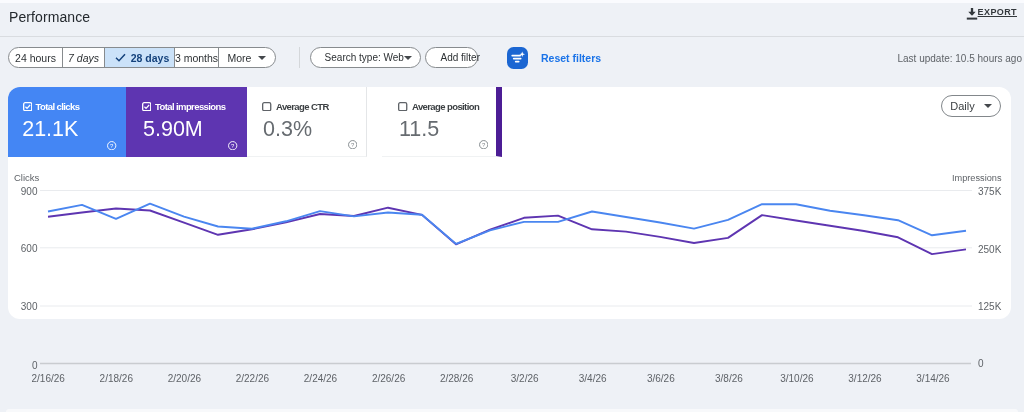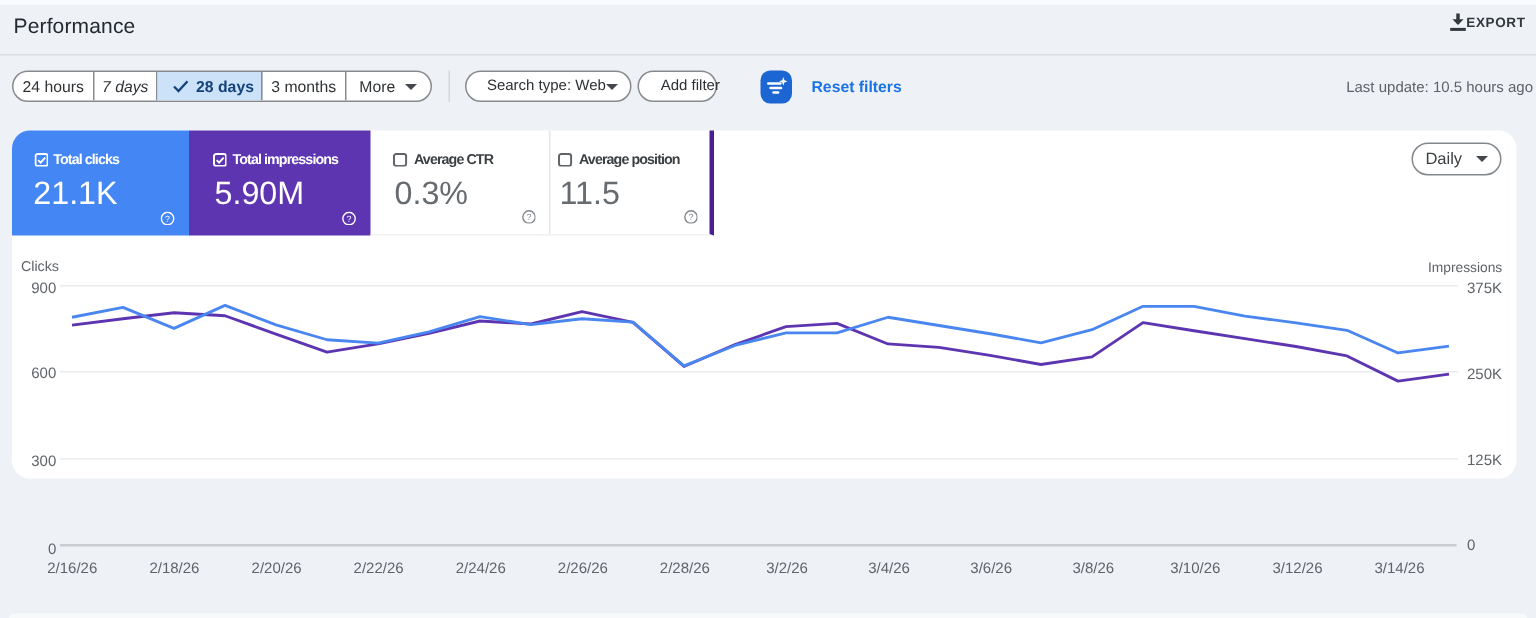--- a/index.html
+++ b/index.html
@@ -11,21 +11,21 @@
   overflow:hidden;
 }
 .abs { position:absolute; }
 .title {
   left:9px; top:8.6px;
   font-size:14px; color:#24292e; letter-spacing:0.1px;
 }
 .export {
   right:7px; top:6.5px; height:16px;
   font-size:9px; font-weight:bold; color:#33383c; letter-spacing:0.4px;
-  display:flex; align-items:center; gap:0;
+  display:flex; gap:0;text-decoration:underline;
 }
 .hdiv { left:0; top:36px; width:1024px; height:1px; background:#d9dce0; }
 
 
 .seg {
   left:8px; top:47px; height:21px;
   display:flex; align-items:stretch;
   border:1px solid #878b8e; border-radius:10.5px;
   background:#fff; overflow:hidden;
 }
@@ -56,21 +56,21 @@
   left:8px; top:87px; width:1003px; height:232px;
   background:#fff; border-radius:12px;
 }
 .mcell { position:absolute; top:0; height:69.5px; }
 .mcell .lbl { position:absolute; top:14.3px; font-size:9.5px; font-weight:bold; letter-spacing:-0.6px; white-space:nowrap; }
 .mcell .num { position:absolute; top:29.6px; font-size:21.5px; letter-spacing:0; }
 .mcell .q   { position:absolute; }
 .cell-blue   { left:0; width:118px; background:#4486f4; border-top-left-radius:12px; color:#fff; }
 .cell-purple { left:118px; width:121px; background:#5e35b1; color:#fff; }
 .cell-ctr    { left:239px; width:120px; border-right:1px solid #e4e6e8; border-bottom:1px solid #f0f2f3; color:#3c4043; }
-.cell-pos    { left:348px; width:120px; border-right:3px solid #4c1d95; border-bottom:1px solid #f0f2f3; color:#3c4043; }
+.cell-pos    { left:374px; width:120px; border-right:6px solid #4c1d95; border-bottom:1px solid #f0f2f3; color:#3c4043; }
 .graynum { color:#666b70; }
 .daily {
   position:absolute; right:10px; top:8px; width:60px; height:22px;
   border:1px solid #82878b; border-radius:11px; background:#fff;
   display:flex; align-items:center; justify-content:center;
   font-size:11px; color:#3c4043; gap:9px;
 }
 .bluebtn {
   left:507px; top:47px; width:21px; height:22px;
   background:#1b66d2; border-radius:6.5px;
@@ -89,21 +89,21 @@
 </div>
 <div class="abs hdiv"></div>
 <div class="abs" style="left:0; top:0; width:1024px; height:2.5px; background:#fafbfe;"></div>
 
 <div class="abs seg">
   <div class="s" style="width:54px;">24 hours</div>
   <div class="s" style="width:42px;font-style:italic;">7 days</div>
   <div class="s sel" style="width:70px;"><svg width="11" height="9" viewBox="0 0 11 9" style="margin-right:5px">
         <path d="M1 4.7 L4 7.7 L10 1.2" stroke="#14427c" stroke-width="1.5" fill="none"></path>
       </svg>28 days</div>
-  <div class="s" style="width:56px;">3 months</div>
+  <div class="s" style="width:44px;">3 months</div>
   <div class="s" style="width:56px;">More<span class="caret" style="margin-left:7px"></span></div>
 </div>
 <div class="abs vsep"></div>
 <div class="abs pill" style="left:309.5px; width:111px; padding:0 6px 0 12.5px; justify-content:center;">Search type: Web<span class="caret"></span></div>
 <div class="abs pill" style="left:425px; width:53px; padding-left:9px; gap:5.5px;">
   <svg width="10" height="10" viewBox="0 0 10 10">
       <path d="M5 0.7 V9.3 M0.7 5 H9.3" stroke="#3c4043" stroke-width="1.2"></path>
     </svg>
   Add filter</div>
 <div class="abs bluebtn">

